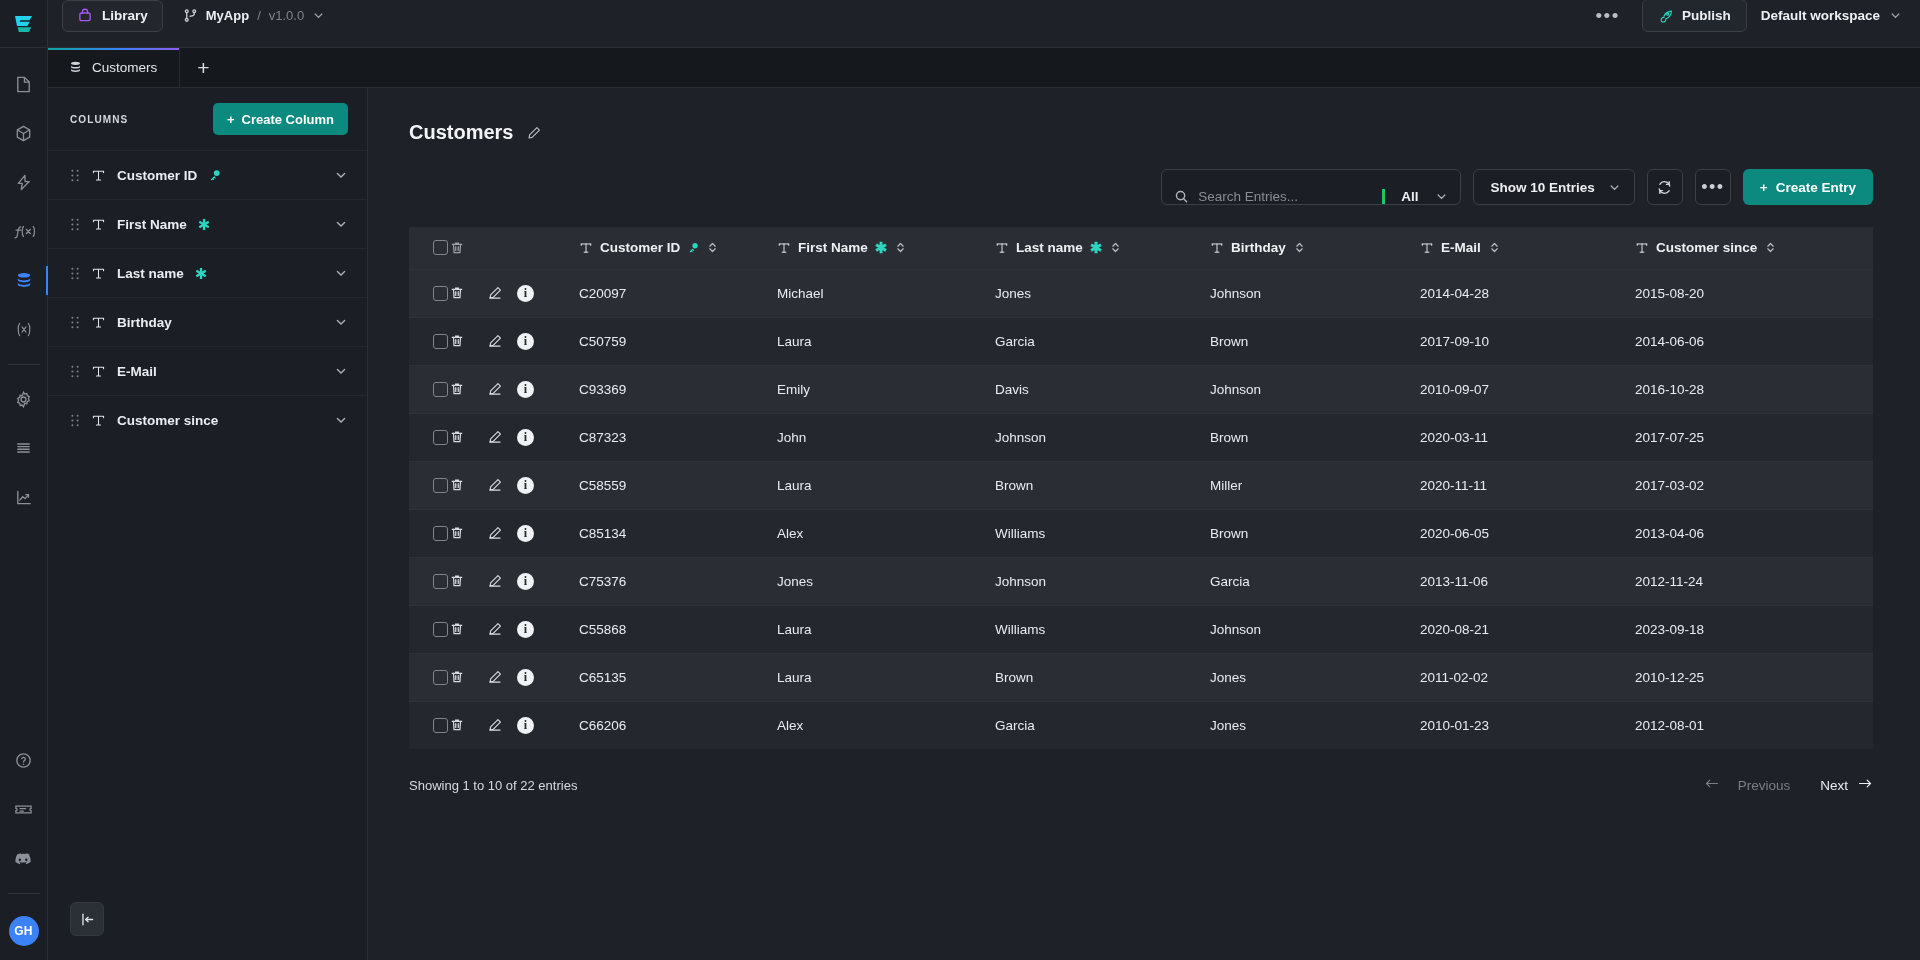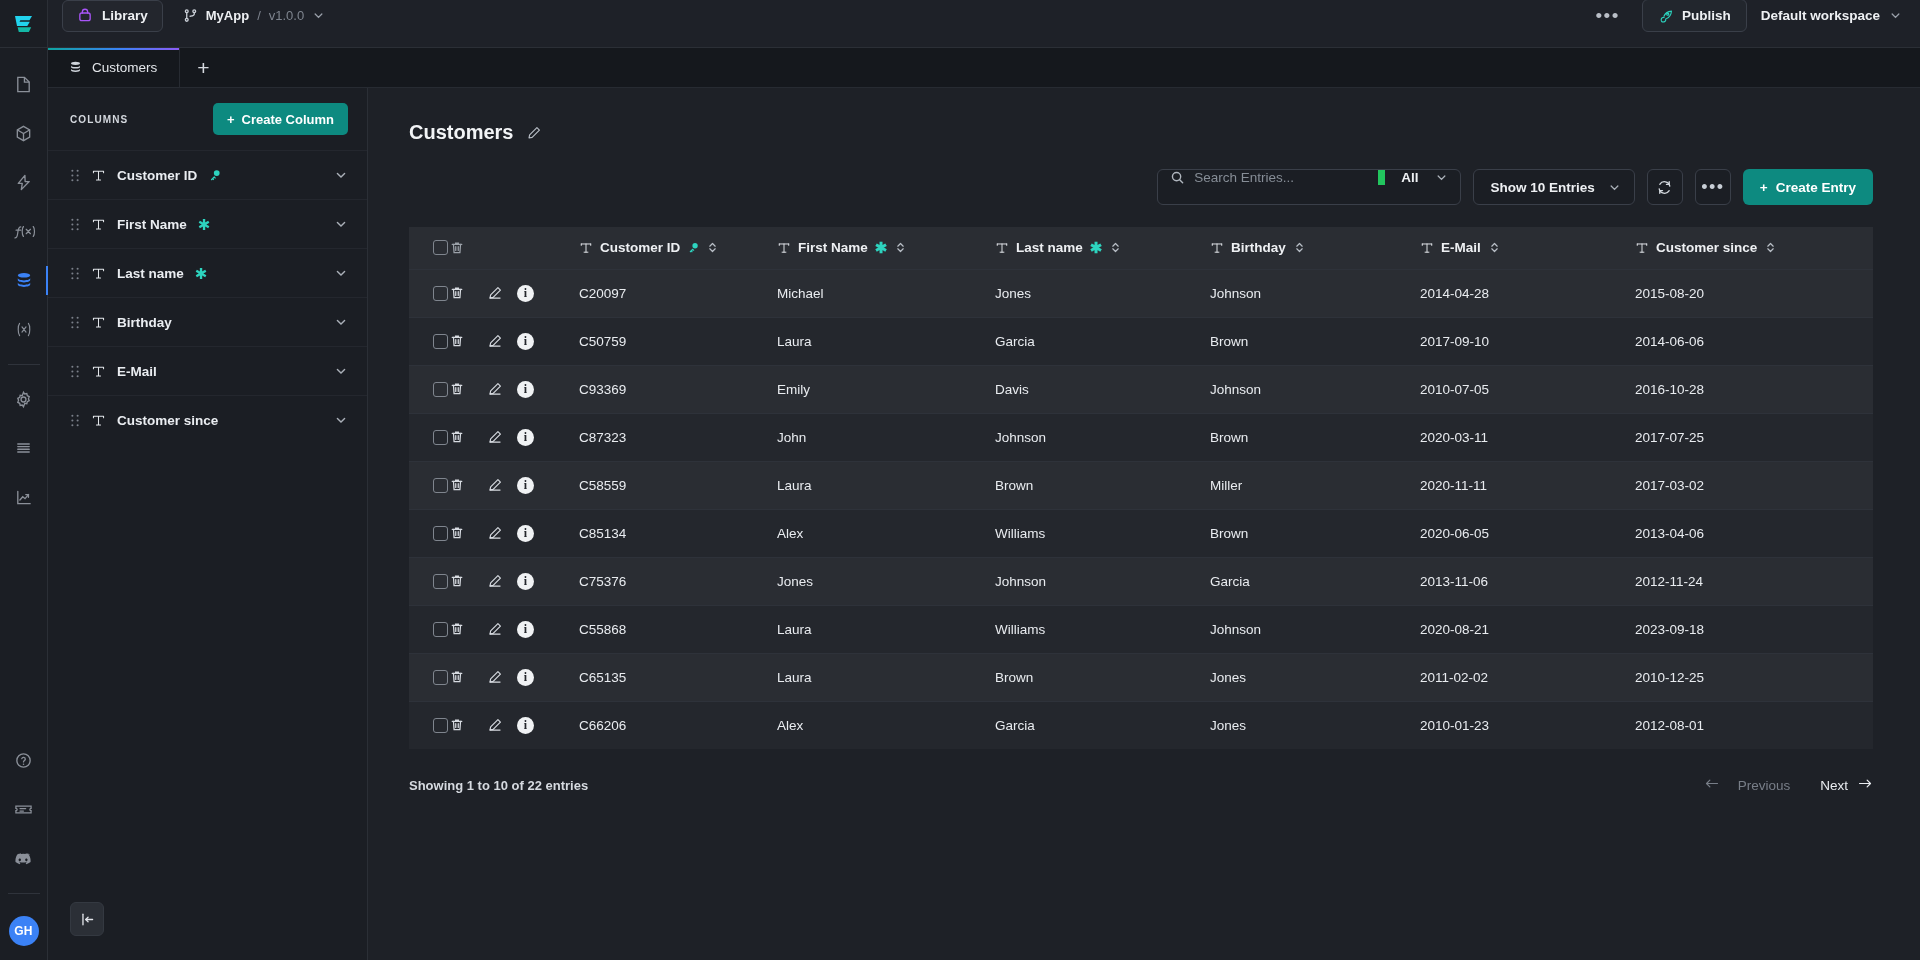--- a/index.html
+++ b/index.html
@@ -168,35 +168,35 @@
     background: #1e2127;
     display: flex; flex-direction: column;
     padding: 0 47px 0 41px;
   }
   .page-title-row { display: flex; align-items: center; gap: 13px; margin-top: 33px; }
   .page-title { font-size: 20px; font-weight: bold; color: #f2f4f6; }
   .title-edit { color: #b8bec6; display: flex; cursor: pointer; }
 
   .toolbar { display: flex; align-items: center; justify-content: flex-end; gap: 12px; margin-top: 25px; }
   .search-wrap {
-    display: flex; align-items: flex-start;
+    display: flex; align-items: flex-end;
     height: 36px; border: 1px solid #3a3f49; border-radius: 6px;
     background: #1b1e24; overflow: hidden;
   }
   .search-box { display: flex; align-items: center; gap: 9px; padding: 0 12px; width: 220px; }
   .search-box .ico { color: #b0b6be; display: flex; flex: 0 0 auto; }
   .search-input {
     background: transparent; border: none; outline: none;
     color: #e6e9ed; font-size: 13.5px; width: 100%;
     font-family: "Liberation Sans", sans-serif;
   }
   .search-input::placeholder { color: #868d96; }
   .filter-sel {
     display: flex; align-items: center; gap: 16px; padding: 0 12px 0 16px;
-    border-left: 7px solid #22c55e; cursor: pointer;
+    border-left: 3px solid #22c55e; cursor: pointer;
     font-size: 13.5px; font-weight: bold; color: #eef0f3;
   }
   .filter-sel .cv { color: #aab0b8; display: flex; }
   .show-sel {
     display: flex; align-items: center; gap: 13px;
     height: 36px; padding: 0 13px 0 17px;
     border: 1px solid #3a3f49; border-radius: 6px; background: #1b1e24;
     font-size: 13.5px; font-weight: bold; color: #eef0f3; cursor: pointer;
   }
   .show-sel .cv { color: #aab0b8; display: flex; }
@@ -252,21 +252,21 @@
   .info-ico {
     width: 17px; height: 17px; border-radius: 50%;
     background: #f0f2f4; color: #24272d;
     display: flex; align-items: center; justify-content: center;
     font-size: 12px; font-weight: bold; font-family: "Liberation Serif", serif;
     cursor: pointer;
   }
 
   
   .tfoot { display: flex; align-items: center; margin-top: 28px; }
-  .showing { font-size: 13px; color: #d6dae0; font-weight: bold; }
+  .showing { font-size: 13px; color: #d6dae0; }
   .pager { margin-left: auto; display: flex; align-items: center; gap: 30px; }
   .pg-prev { display: flex; align-items: center; gap: 18px; font-size: 13.5px; color: #787e88; cursor: pointer; }
   .pg-next { display: flex; align-items: center; gap: 9px; font-size: 13.5px; color: #e9ecf0; cursor: pointer; }
 </style>
 </head>
 <body>
 
 <div class="app">
 
   <div class="rail">
@@ -869,21 +869,21 @@
                     </svg>
                   </span>
                 </td>
                 <td class="col-info">
                   <span class="info-ico">i</span>
                 </td>
                 <td class="col-cid cell-pad">C93369</td>
                 <td class="col-fn cell-pad">Emily</td>
                 <td class="col-ln cell-pad">Davis</td>
                 <td class="col-bd cell-pad">Johnson</td>
-                <td class="col-em cell-pad">2010-07-05</td>
+                <td class="col-em cell-pad">2010-09-07</td>
                 <td class="col-cs cell-pad">2016-10-28</td>
               </tr>
               <tr>
                 <td class="col-sel">
                   <span class="chk"></span>
                 </td>
                 <td class="col-del">
                   <span class="row-ico">
                     <svg width="16" height="16" viewBox="0 0 18 18" fill="none" stroke="currentColor" stroke-width="1.4" stroke-linecap="round">
                       <path d="M3.6 4.8h10.8M7.4 4.8V3.4h3.2v1.4"></path>

